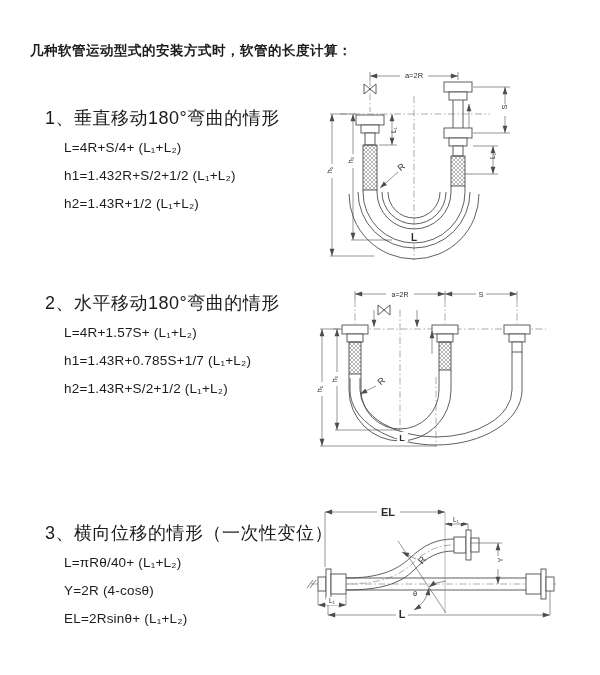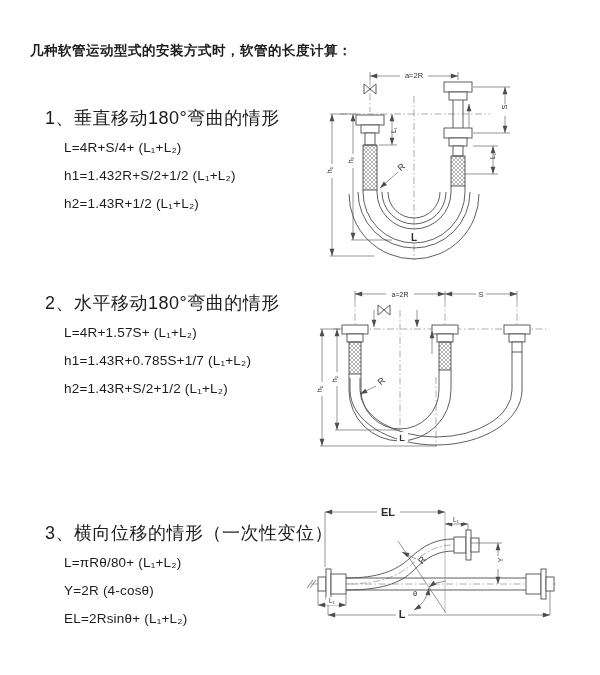--- a/index.html
+++ b/index.html
@@ -51,21 +51,21 @@
 
 <div class="section sec2">
   <div class="sec-heading">2、水平移动180°弯曲的情形</div>
   <div class="formula">L=4R+1.57S+ (L₁+L₂)</div>
   <div class="formula">h1=1.43R+0.785S+1/7 (L₁+L₂)</div>
   <div class="formula">h2=1.43R+S/2+1/2 (L₁+L₂)</div>
 </div>
 
 <div class="section sec3">
   <div class="sec-heading">3、横向位移的情形（一次性变位）</div>
-  <div class="formula">L=πRθ/80+ (L₁+L₂)</div>
+  <div class="formula">L=πRθ/40+ (L₁+L₂)</div>
   <div class="formula">Y=2R (4-cosθ)</div>
   <div class="formula">EL=2Rsinθ+ (L₁+L₂)</div>
 </div>
 
 <svg class="d1" width="285" height="202" viewBox="0 0 285 202">
   <defs>
     <marker id="ah1" viewBox="0 0 10 10" refX="9" refY="5" markerWidth="9" markerHeight="8" markerUnits="userSpaceOnUse" orient="auto-start-reverse">
       <path d="M0,2 L9,5 L0,8 z" fill="#4d4d4d"></path>
     </marker>
     <pattern id="hatch1" width="4" height="4" patternUnits="userSpaceOnUse">

